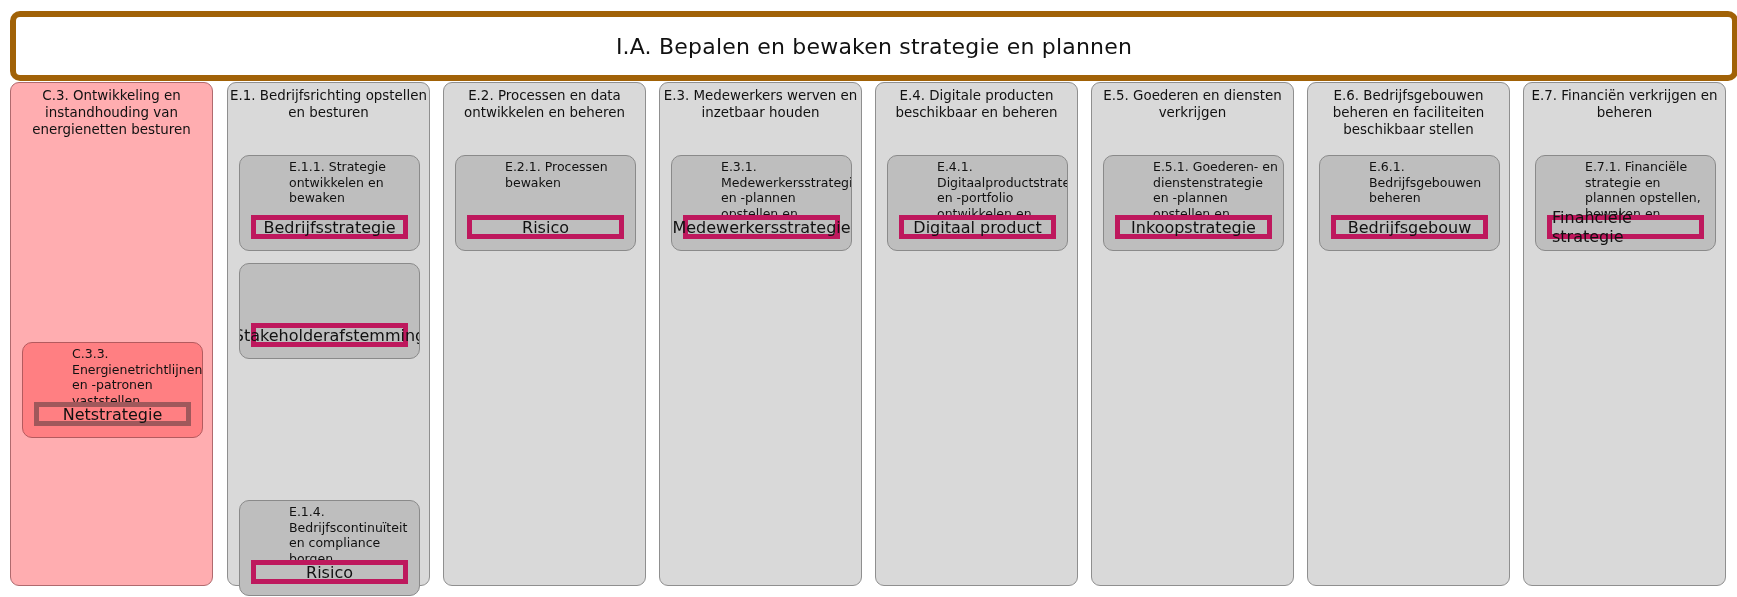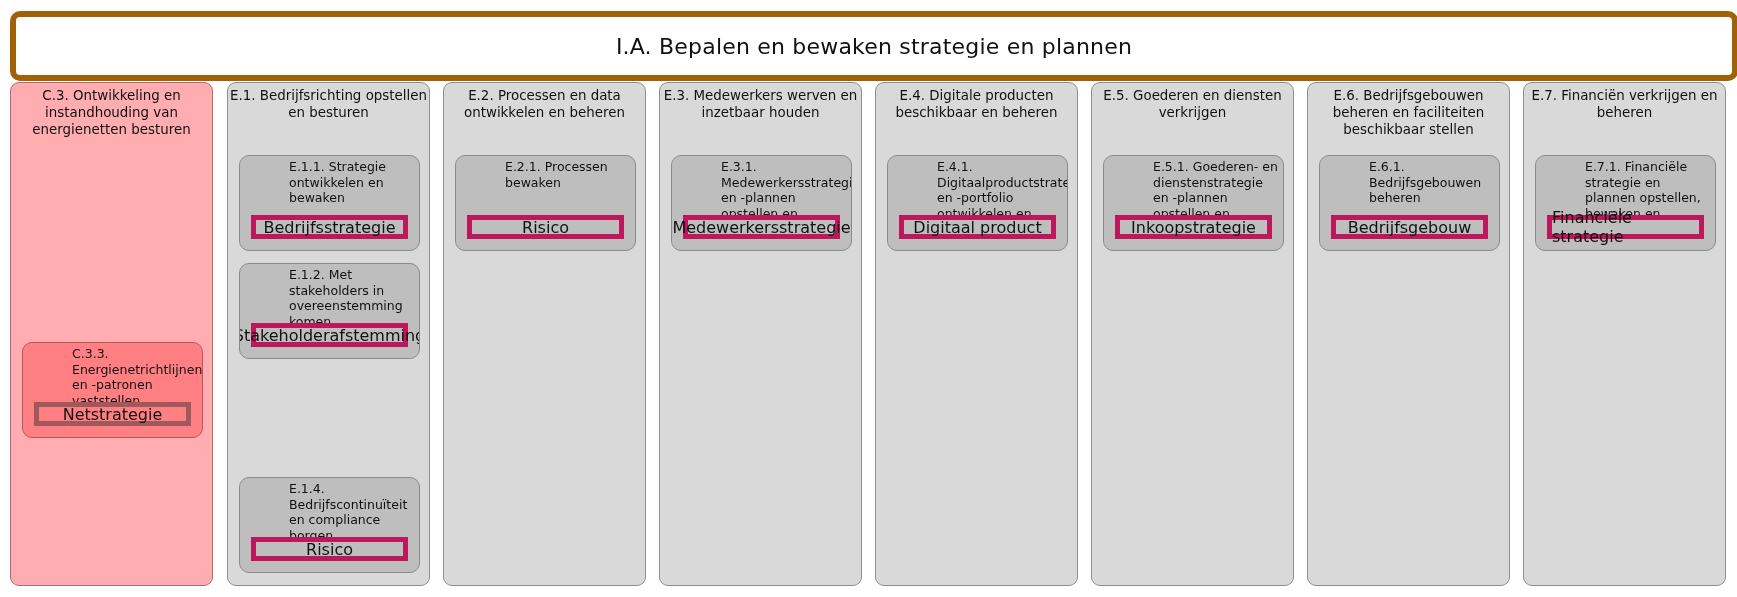--- a/index.html
+++ b/index.html
@@ -51,24 +51,23 @@
   </div>
 </div>
 
 <div class="col" style="left:227px;">
   <div class="col-title">E.1. Bedrijfsrichting opstellen en besturen</div>
   <div class="box" style="top:72px;">
     <div class="box-title">E.1.1. Strategie ontwikkelen en bewaken</div>
     <div class="obj">Bedrijfsstrategie</div>
   </div>
   <div class="box" style="top:180px;">
-    <div class="box-title">E.1.2. Met stakeholders in overeenstemming komen</div>
     <div class="obj">Stakeholderafstemming</div>
   </div>
-  <div class="box" style="top:394px;padding-left:32px;">
+  <div class="box" style="top:417px;padding-left:32px;">
     <div class="box-title">E.1.4. Bedrijfscontinuïteit en compliance borgen</div>
     <div class="obj">Risico</div>
   </div>
 </div>
 
 <div class="col" style="left:443px;">
   <div class="col-title">E.2. Processen en data ontwikkelen en beheren</div>
   <div class="box" style="top:72px;">
     <div class="box-title">E.2.1. Processen bewaken</div>
     <div class="obj">Risico</div>

